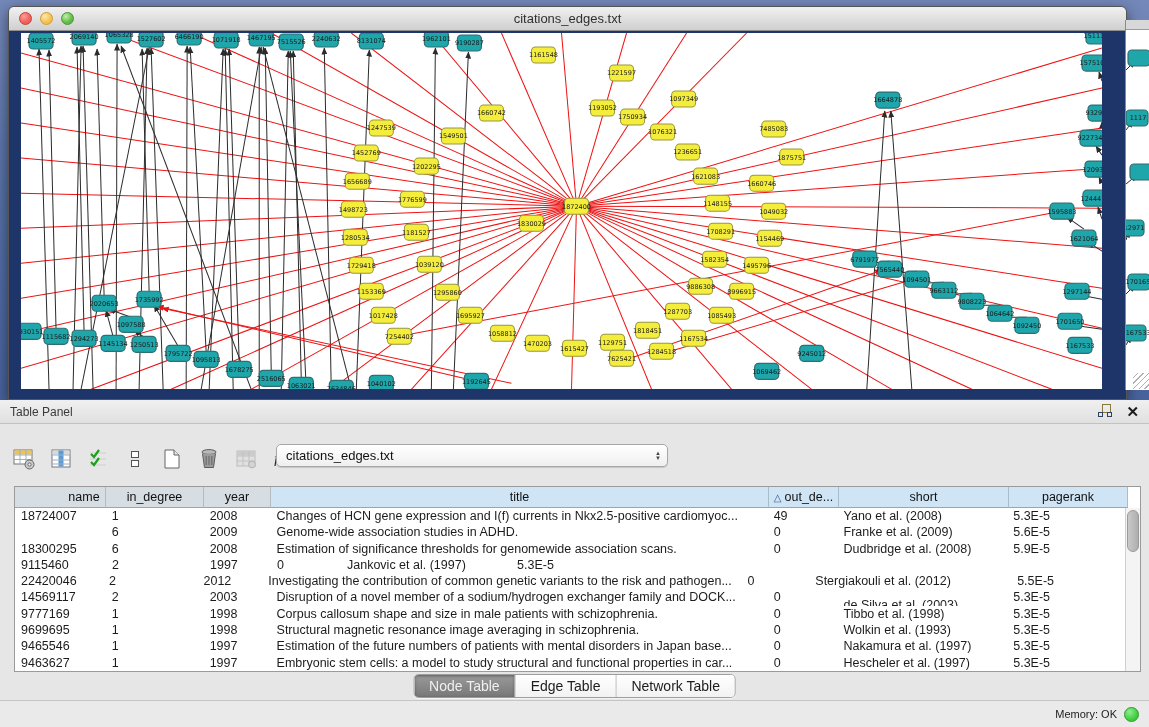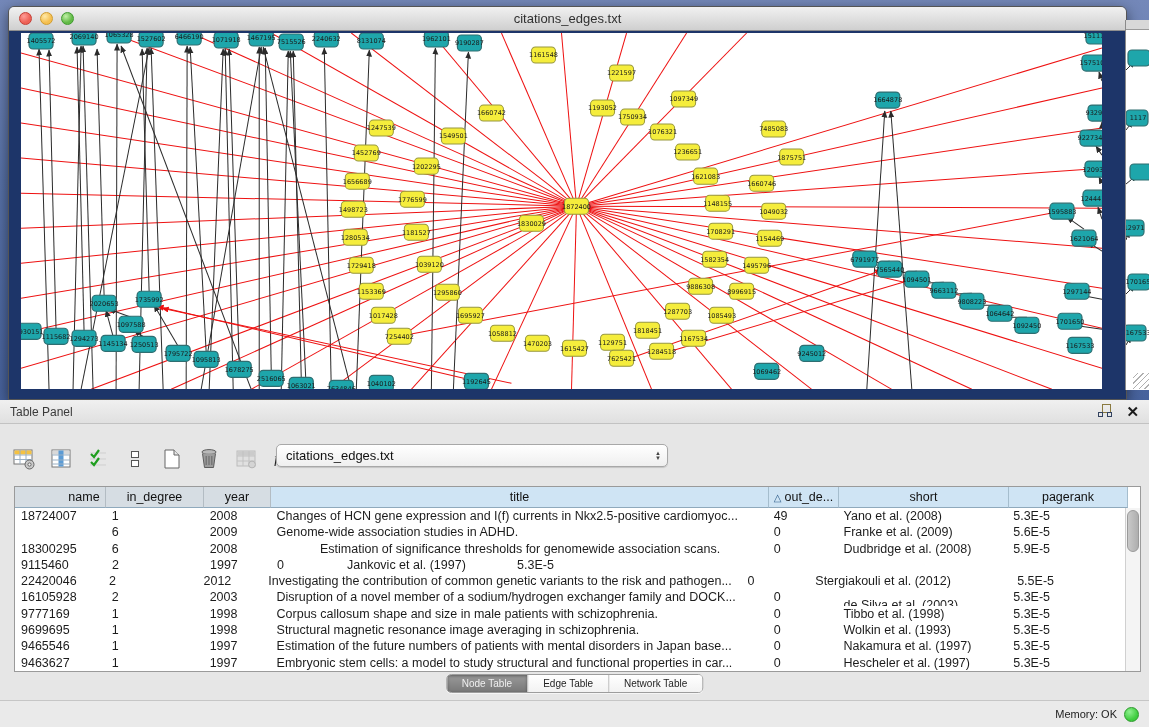--- a/index.html
+++ b/index.html
@@ -67,21 +67,21 @@
   .gbody{position:absolute;left:0;top:21px;right:14px;bottom:0;overflow:hidden;}
   .tr{display:flex;height:16.3px;}
   .td{box-sizing:border-box;padding:0 4px 0 6px;font-size:12.5px;line-height:16.3px;color:#1c1c1c;
     white-space:nowrap;overflow:hidden;}
   .vscroll{position:absolute;right:0;top:21px;bottom:0;width:14px;background:#f4f4f4;border-left:1px solid #d0d0d0;}
   .vthumb{position:absolute;left:1px;top:2px;width:10px;height:40px;border-radius:6px;
     background:linear-gradient(90deg,#c9c9c9,#aeaeae);border:1px solid #9a9a9a;}
 
   .tabs{position:absolute;left:50%;top:274px;transform:translateX(-50%);display:flex;
     border:1px solid #9d9d9d;border-radius:5px;overflow:hidden;background:#fff;box-shadow:0 1px 0 rgba(255,255,255,.6);}
-  .tab{padding:3px 15px;font-size:10px;color:#1d1d1d;background:linear-gradient(180deg,#ffffff,#f2f2f2);
+  .tab{padding:3px 15px;font-size:14px;color:#1d1d1d;background:linear-gradient(180deg,#ffffff,#f2f2f2);
     border-left:1px solid #bdbdbd;}
   .tab:first-child{border-left:none;}
   .tab.sel{background:linear-gradient(180deg,#9a9a9a,#787878);color:#efefef;box-shadow:inset 0 1px 3px rgba(0,0,0,.4);}
 
   
   .statusbar{position:absolute;left:0;top:700px;width:1149px;height:27px;background:#eaeaea;
     border-top:1px solid #c6c6c6;display:flex;align-items:center;justify-content:flex-end;padding-right:10px;box-sizing:border-box;gap:7px;}
   .mem-label{font-size:11px;color:#222;}
   .mem-dot{width:13px;height:13px;border-radius:50%;background:radial-gradient(circle at 35% 30%,#8ef08e,#3ecc3e 65%);border:1px solid #2a9a2a;}
 </style>
@@ -537,21 +537,21 @@
             <div class="td" style="width: 67px;">2009</div>
             <div class="td" style="width: 498px;">Genome-wide association studies in ADHD.</div>
             <div class="td" style="width: 70px;">0</div>
             <div class="td" style="width: 170px;">Franke et al. (2009)</div>
             <div class="td" style="width: 119px;">5.6E-5</div>
           </div>
           <div class="tr">
             <div class="td" style="width: 91px;">18300295</div>
             <div class="td" style="width: 98px;">6</div>
             <div class="td" style="width: 67px;">2008</div>
-            <div class="td" style="width: 498px; text-align: center;">Estimation of significance thresholds for genomewide association scans.</div>
+            <div class="td" style="width: 498px;">Estimation of significance thresholds for genomewide association scans.</div>
             <div class="td" style="width: 70px;">0</div>
             <div class="td" style="width: 170px;">Dudbridge et al. (2008)</div>
             <div class="td" style="width: 119px;">5.9E-5</div>
           </div>
           <div class="tr">
             <div class="td" style="width: 91px;">9115460</div>
             <div class="td" style="width: 98px;">2</div>
             <div class="td" style="width: 67px;">1997</div>
             <div class="td" style="width: 70px;">0</div>
             <div class="td" style="width: 170px;">Jankovic et al. (1997)</div>
@@ -560,21 +560,21 @@
           <div class="tr">
             <div class="td" style="width: 91px;">22420046</div>
             <div class="td" style="width: 98px;">2</div>
             <div class="td" style="width: 67px;">2012</div>
             <div class="td" style="width: 498px;">Investigating the contribution of common genetic variants to the risk and pathogen...</div>
             <div class="td" style="width: 70px;">0</div>
             <div class="td" style="width: 170px;">Stergiakouli et al. (2012)</div>
             <div class="td" style="width: 119px; margin-left: 38px;">5.5E-5</div>
           </div>
           <div class="tr">
-            <div class="td" style="width: 91px;">16105928</div>
+            <div class="td" style="width: 91px;">14569117</div>
             <div class="td" style="width: 98px;">2</div>
             <div class="td" style="width: 67px;">2003</div>
             <div class="td" style="width: 498px;">Disruption of a novel member of a sodium/hydrogen exchanger family and DOCK...</div>
             <div class="td" style="width: 70px;">0</div>
             <div class="td" style="width: 170px; margin-top: 8px;">de Silva et al. (2003)</div>
             <div class="td" style="width: 119px;">5.3E-5</div>
           </div>
           <div class="tr">
             <div class="td" style="width: 91px;">9777169</div>
             <div class="td" style="width: 98px;">1</div>

